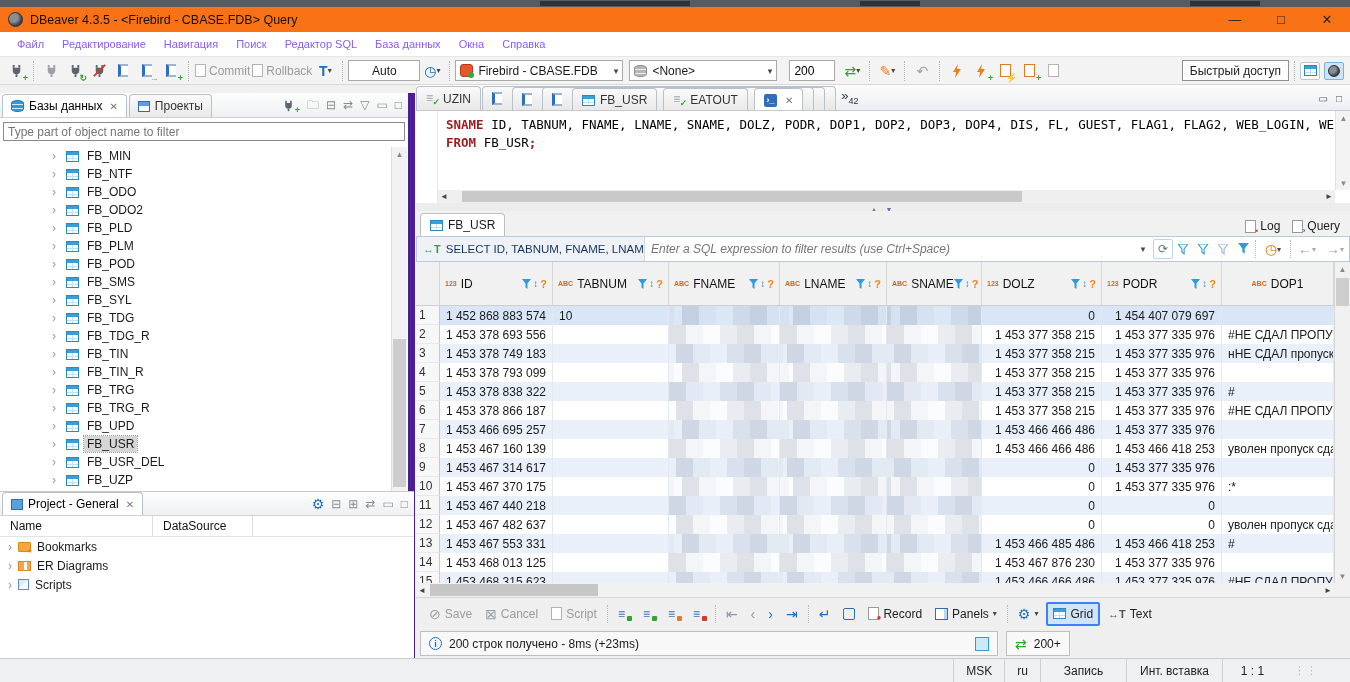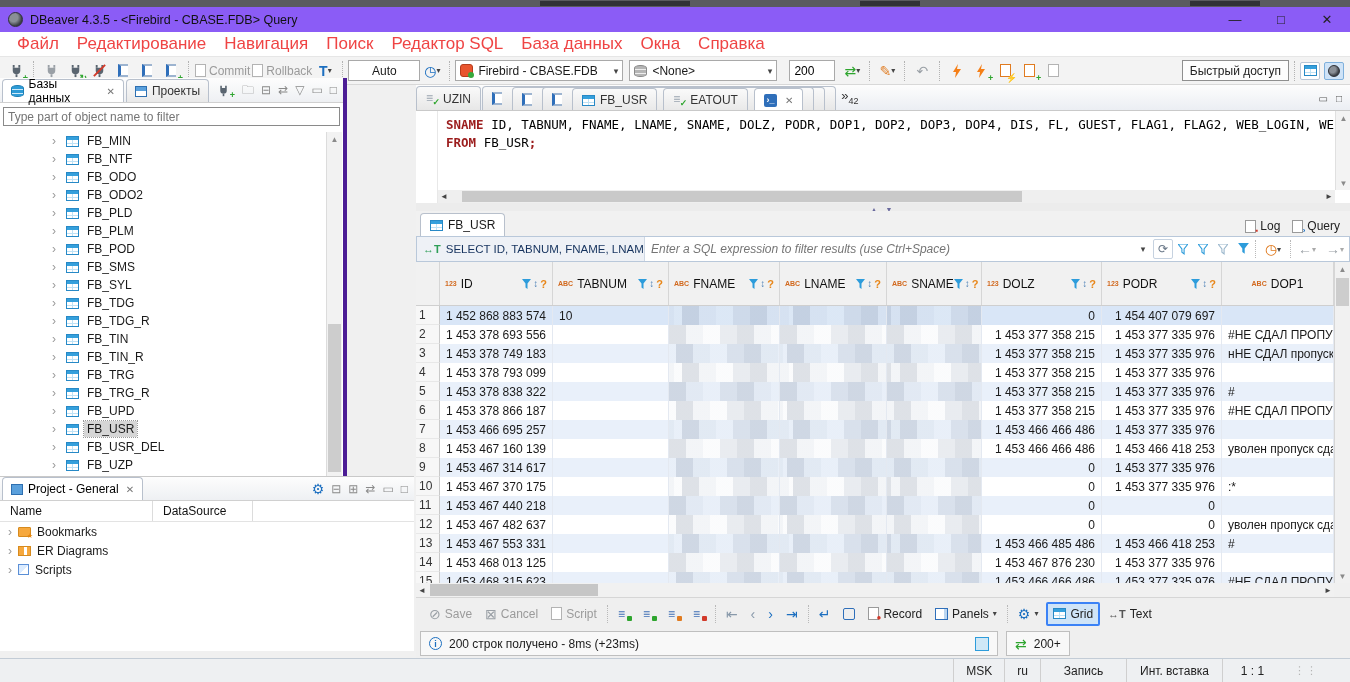--- a/index.html
+++ b/index.html
@@ -5,50 +5,50 @@
   *{box-sizing:border-box;margin:0;padding:0}
   html,body{width:1350px;height:682px}
   body{position:relative;font-family:"Liberation Sans",sans-serif;font-size:12px;color:#1a1a1a;background:#f0f0f0;overflow:hidden}
   .abs{position:absolute}
 
   
   .topstrip{left:0;top:0;width:1350px;height:7px;background:#5a5b5f}
   .smudge{position:absolute;top:1px;height:5px;background:#313236}
 
   
-  .titlebar{left:0;top:7px;width:1350px;height:25px;background:#8b5cf6;display:flex;align-items:center;padding-left:8px}
+  .titlebar{left:0;top:7px;width:1350px;height:25px;background:#f97316;display:flex;align-items:center;padding-left:8px}
   .appicon{width:15px;height:15px;border-radius:50%;background:radial-gradient(circle at 35% 35%,#8a8f96 0 35%,#3c4046 70%);border:1px solid #2e3136;margin-right:7px}
   .title-text{font-size:12.5px;color:#111}
   .win-controls{margin-left:auto;display:flex;height:25px}
   .winbtn{width:46px;display:flex;align-items:center;justify-content:center;font-size:13px;color:#222}
 
   
   .menubar{left:0;top:32px;width:1350px;height:24px;background:#fff;display:flex;align-items:center;padding-left:8px}
-  .menu-item{padding:3px 9px;font-size:17px;color:#ef4444}
+  .menu-item{padding:3px 9px;font-size:11px;color:#8b5cf6}
 
   
   .toolbar{left:0;top:56px;width:1350px;height:29px;background:#f3f3f3;border-top:1px solid #e6e6e6;border-bottom:1px solid #d8d8d8;display:flex;align-items:center;padding-left:4px}
   .tsep{width:1px;height:20px;border-left:1px dotted #b3b3b3;margin:0 5px}
   .tbtn{height:22px;min-width:22px;display:inline-flex;align-items:center;justify-content:center;position:relative;margin:0 1px}
   .tbtn .ov{position:absolute;right:-1px;bottom:-1px;font-size:9px;font-weight:bold;line-height:9px}
   .glyph{font-size:14px;line-height:14px}
   .gray{color:#9aa0a6}.green{color:#2ea52e}.red{color:#d23a2a}.blue{color:#1c6fc0}.orange{color:#e07b20}
   .lbl-dis{color:#9b9b9b;font-size:12px;margin-left:3px}
   .combo{height:21px;border:1px solid #a9a9a9;background:#fff;display:inline-flex;align-items:center;padding:0 4px;gap:5px;font-size:12px}
   .combo .carr{font-size:9px;color:#444;margin-left:auto}
   .num-input{width:46px;height:21px;border:1px solid #a9a9a9;background:#fff;font:12px "Liberation Sans",sans-serif;padding:0 4px}
   .qaccess{height:21px;border:1px solid #8f8f8f;background:#fdfdfd;display:inline-flex;align-items:center;padding:0 7px;font-size:12px;color:#222}
   .doc{display:inline-block;width:11px;height:13px;border:1px solid #9a9a9a;background:#fff;position:relative}
   .doc.dgray{border-color:#b3b3b3}
   .doc .mark{position:absolute;right:-3px;bottom:-3px;font-size:8px;line-height:8px;font-weight:bold}
   .persp{width:20px;height:18px;border:1px solid #b9c6d6;border-radius:2px;background:#fff;display:inline-flex;align-items:center;justify-content:center;font-size:10px}
   .persp.active{background:#cfe3f7;border-color:#7fb0dc}
 
   
-  .sidebar{left:0;top:78px;width:347px;height:573px;background:#fff;border-right:4px solid #4c1d95}
+  .sidebar{left:0;top:93px;width:415px;height:573px;background:#fff;border-right:7px solid #4c1d95}
   .side-tabs{height:25px;background:linear-gradient(#fdfdfd,#eef0f3);display:flex;align-items:flex-end;padding-left:2px;border-bottom:1px solid #d0d0d0}
   .stab{height:23px;display:inline-flex;align-items:center;gap:5px;padding:0 8px;font-size:12px;border:1px solid #b8c0cc;border-bottom:none;border-radius:4px 4px 0 0;background:linear-gradient(#fafafa,#e9e9e9);color:#333;margin-right:2px}
   .stab.active{background:#fff;color:#000}
   .stab .x{font-size:10px;color:#777;margin-left:2px}
   .panel-icons{margin-left:auto;display:flex;align-items:center;gap:7px;padding-right:6px;height:100%}
   .pic{font-size:12px;color:#8a8a8a;line-height:12px}
   .ic-db{display:inline-block;width:13px;height:12px;border-radius:6px/3px;border:1px solid #1d7fb5;background:linear-gradient(#2e9bd6 0 3px,#cfeafa 3px 4px,#2e9bd6 4px 7px,#cfeafa 7px 8px,#2e9bd6 8px 12px)}
   .ic-proj{display:inline-block;width:12px;height:11px;border:1px solid #2e6fb0;background:linear-gradient(#5aa0dc 0 4px,#fff 4px)}
   .filter-box{margin:4px 3px;height:19px;border:1px solid #8a8a8a;display:flex}
   .filter-box input{flex:1;border:none;outline:none;font:12px "Liberation Sans",sans-serif;color:#333;padding:0 4px}

